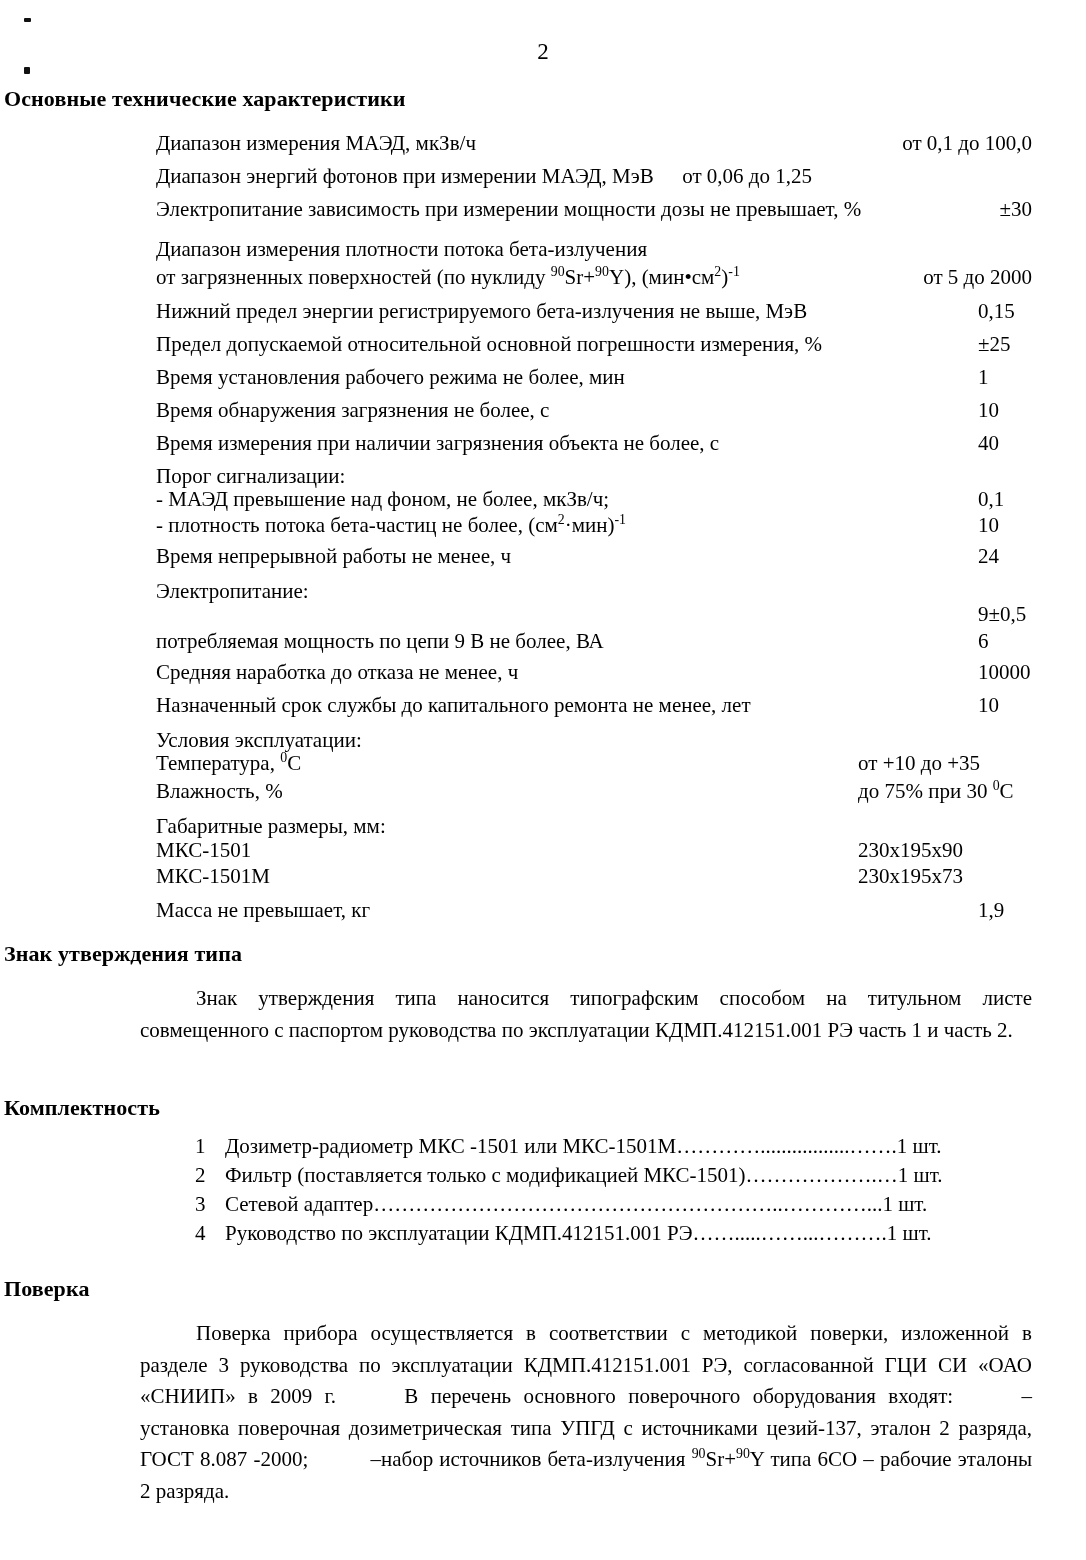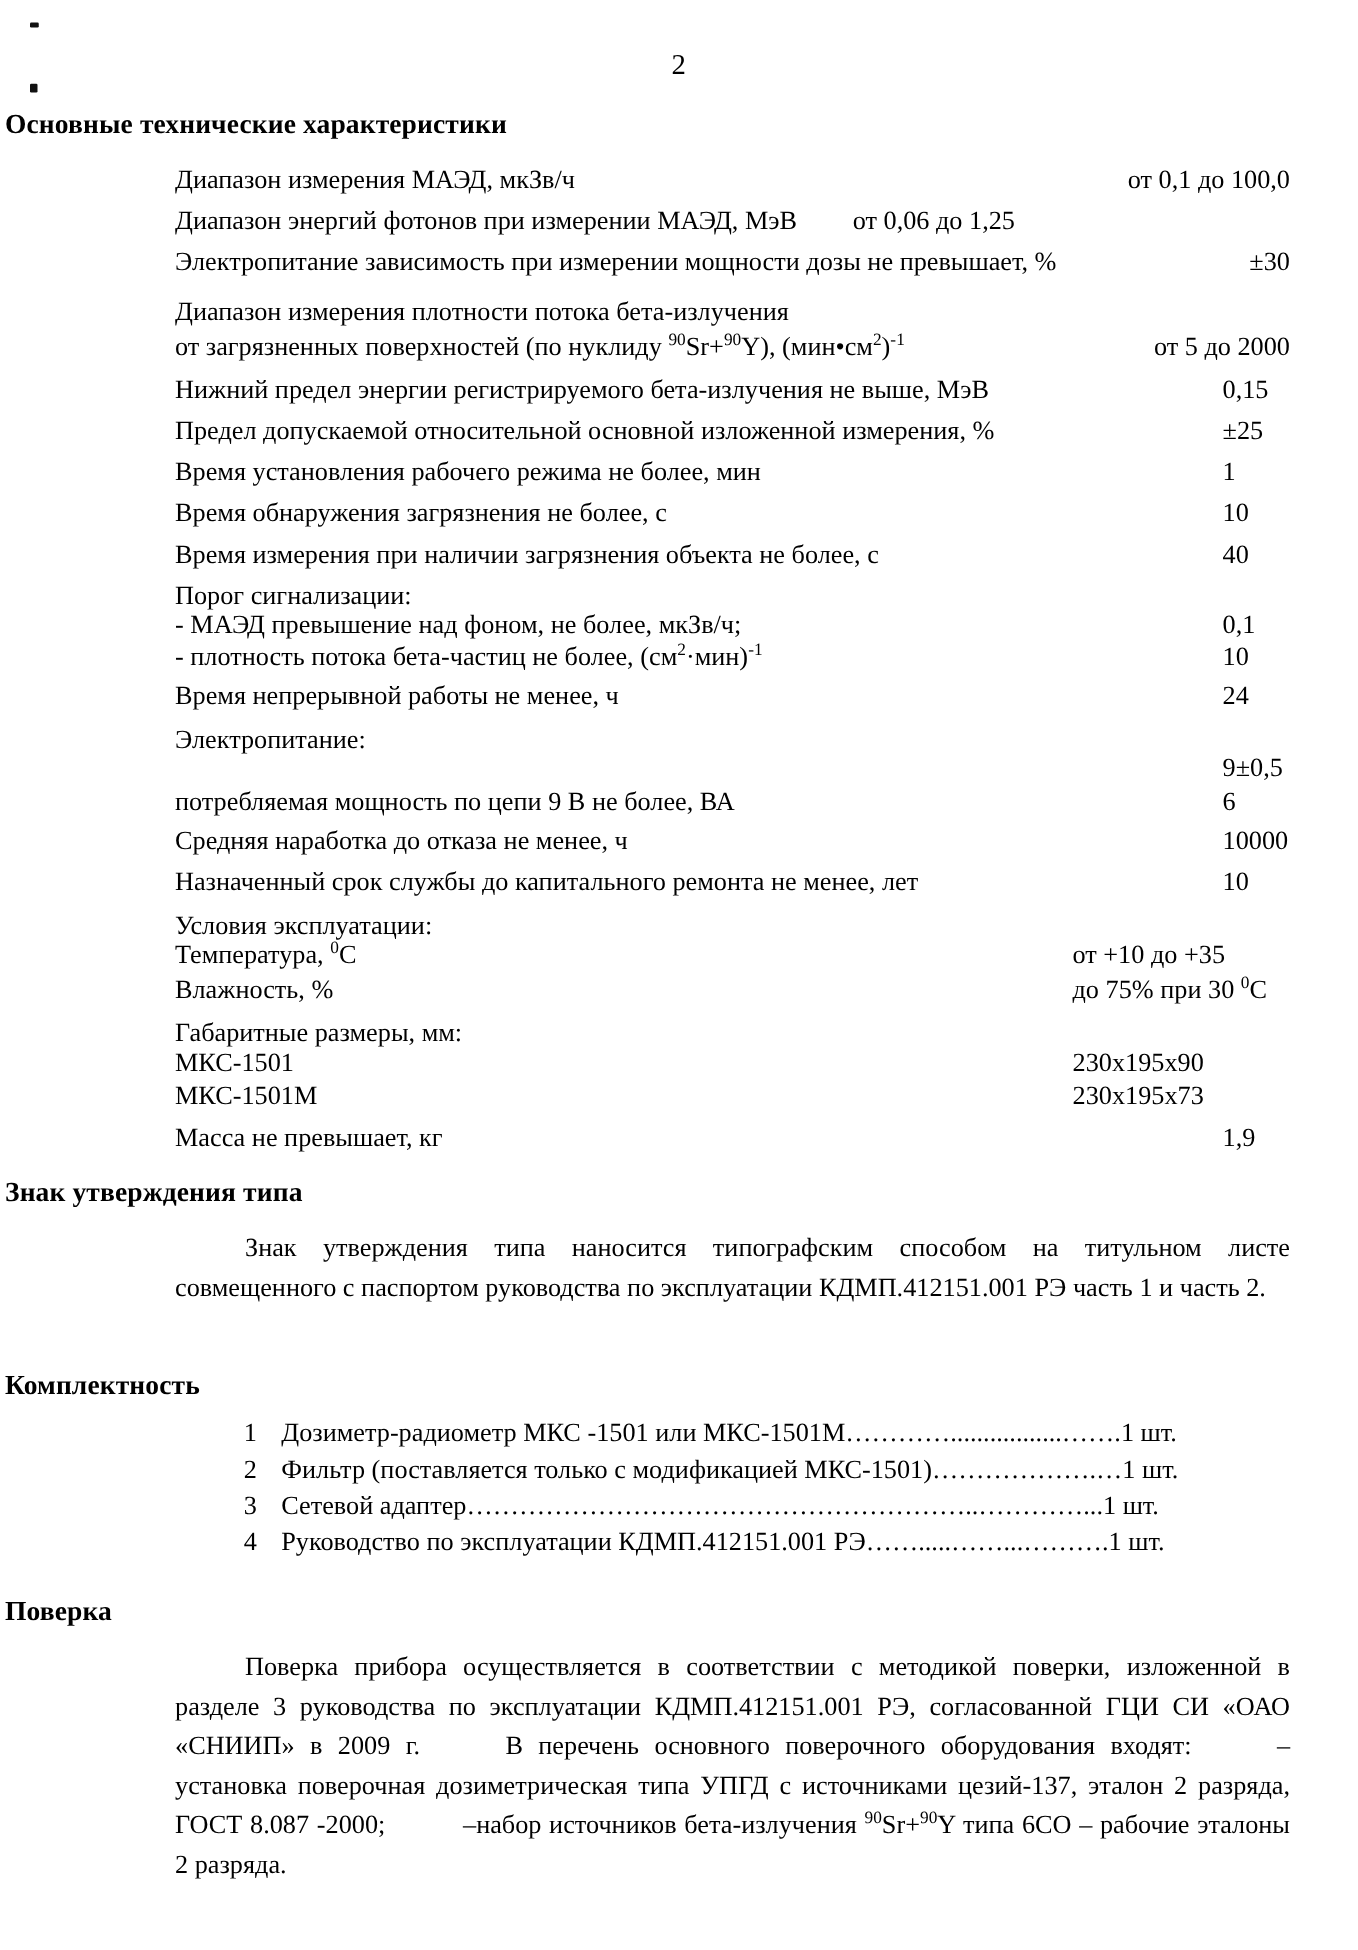--- a/index.html
+++ b/index.html
@@ -62,21 +62,21 @@
     width: 1086px;
     font-size: 21px;
   }
   .spec-row {
     position: relative;
     display: block;
     min-height: 31px;
   }
   .spec-label {
     position: absolute;
-    left: 140px;
+    left: 156px;
     top: 0;
     white-space: nowrap;
   }
   .spec-value {
     position: absolute;
     top: 0;
     white-space: nowrap;
   }
   
   .v-right  { right: 54px; }
@@ -155,21 +155,21 @@
       </div>
       <div class="spec-row" style="position: absolute; left: 0px; top: 134px; width: 1086px;">
         <span class="spec-label">от загрязненных поверхностей (по нуклиду <sup>90</sup>Sr+<sup>90</sup>Y), (мин•см<sup>2</sup>)<sup>-1</sup></span>
         <span class="spec-value v-right">от 5 до 2000</span>
       </div>
       <div class="spec-row" style="position: absolute; left: 0px; top: 168px; width: 1086px;">
         <span class="spec-label">Нижний предел энергии регистрируемого бета-излучения не выше, МэВ</span>
         <span class="spec-value v-num">0,15</span>
       </div>
       <div class="spec-row" style="position: absolute; left: 0px; top: 201px; width: 1086px;">
-        <span class="spec-label">Предел допускаемой относительной основной изложенной измерения, %</span>
+        <span class="spec-label">Предел допускаемой относительной основной погрешности измерения, %</span>
         <span class="spec-value v-num">±25</span>
       </div>
       <div class="spec-row" style="position: absolute; left: 0px; top: 234px; width: 1086px;">
         <span class="spec-label">Время установления рабочего режима не более, мин</span>
         <span class="spec-value v-num">1</span>
       </div>
       <div class="spec-row" style="position: absolute; left: 0px; top: 267px; width: 976px; text-align: center;">
         <span class="spec-label">Время обнаружения загрязнения не более, с</span>
         <span class="spec-value v-num">10</span>
       </div>

